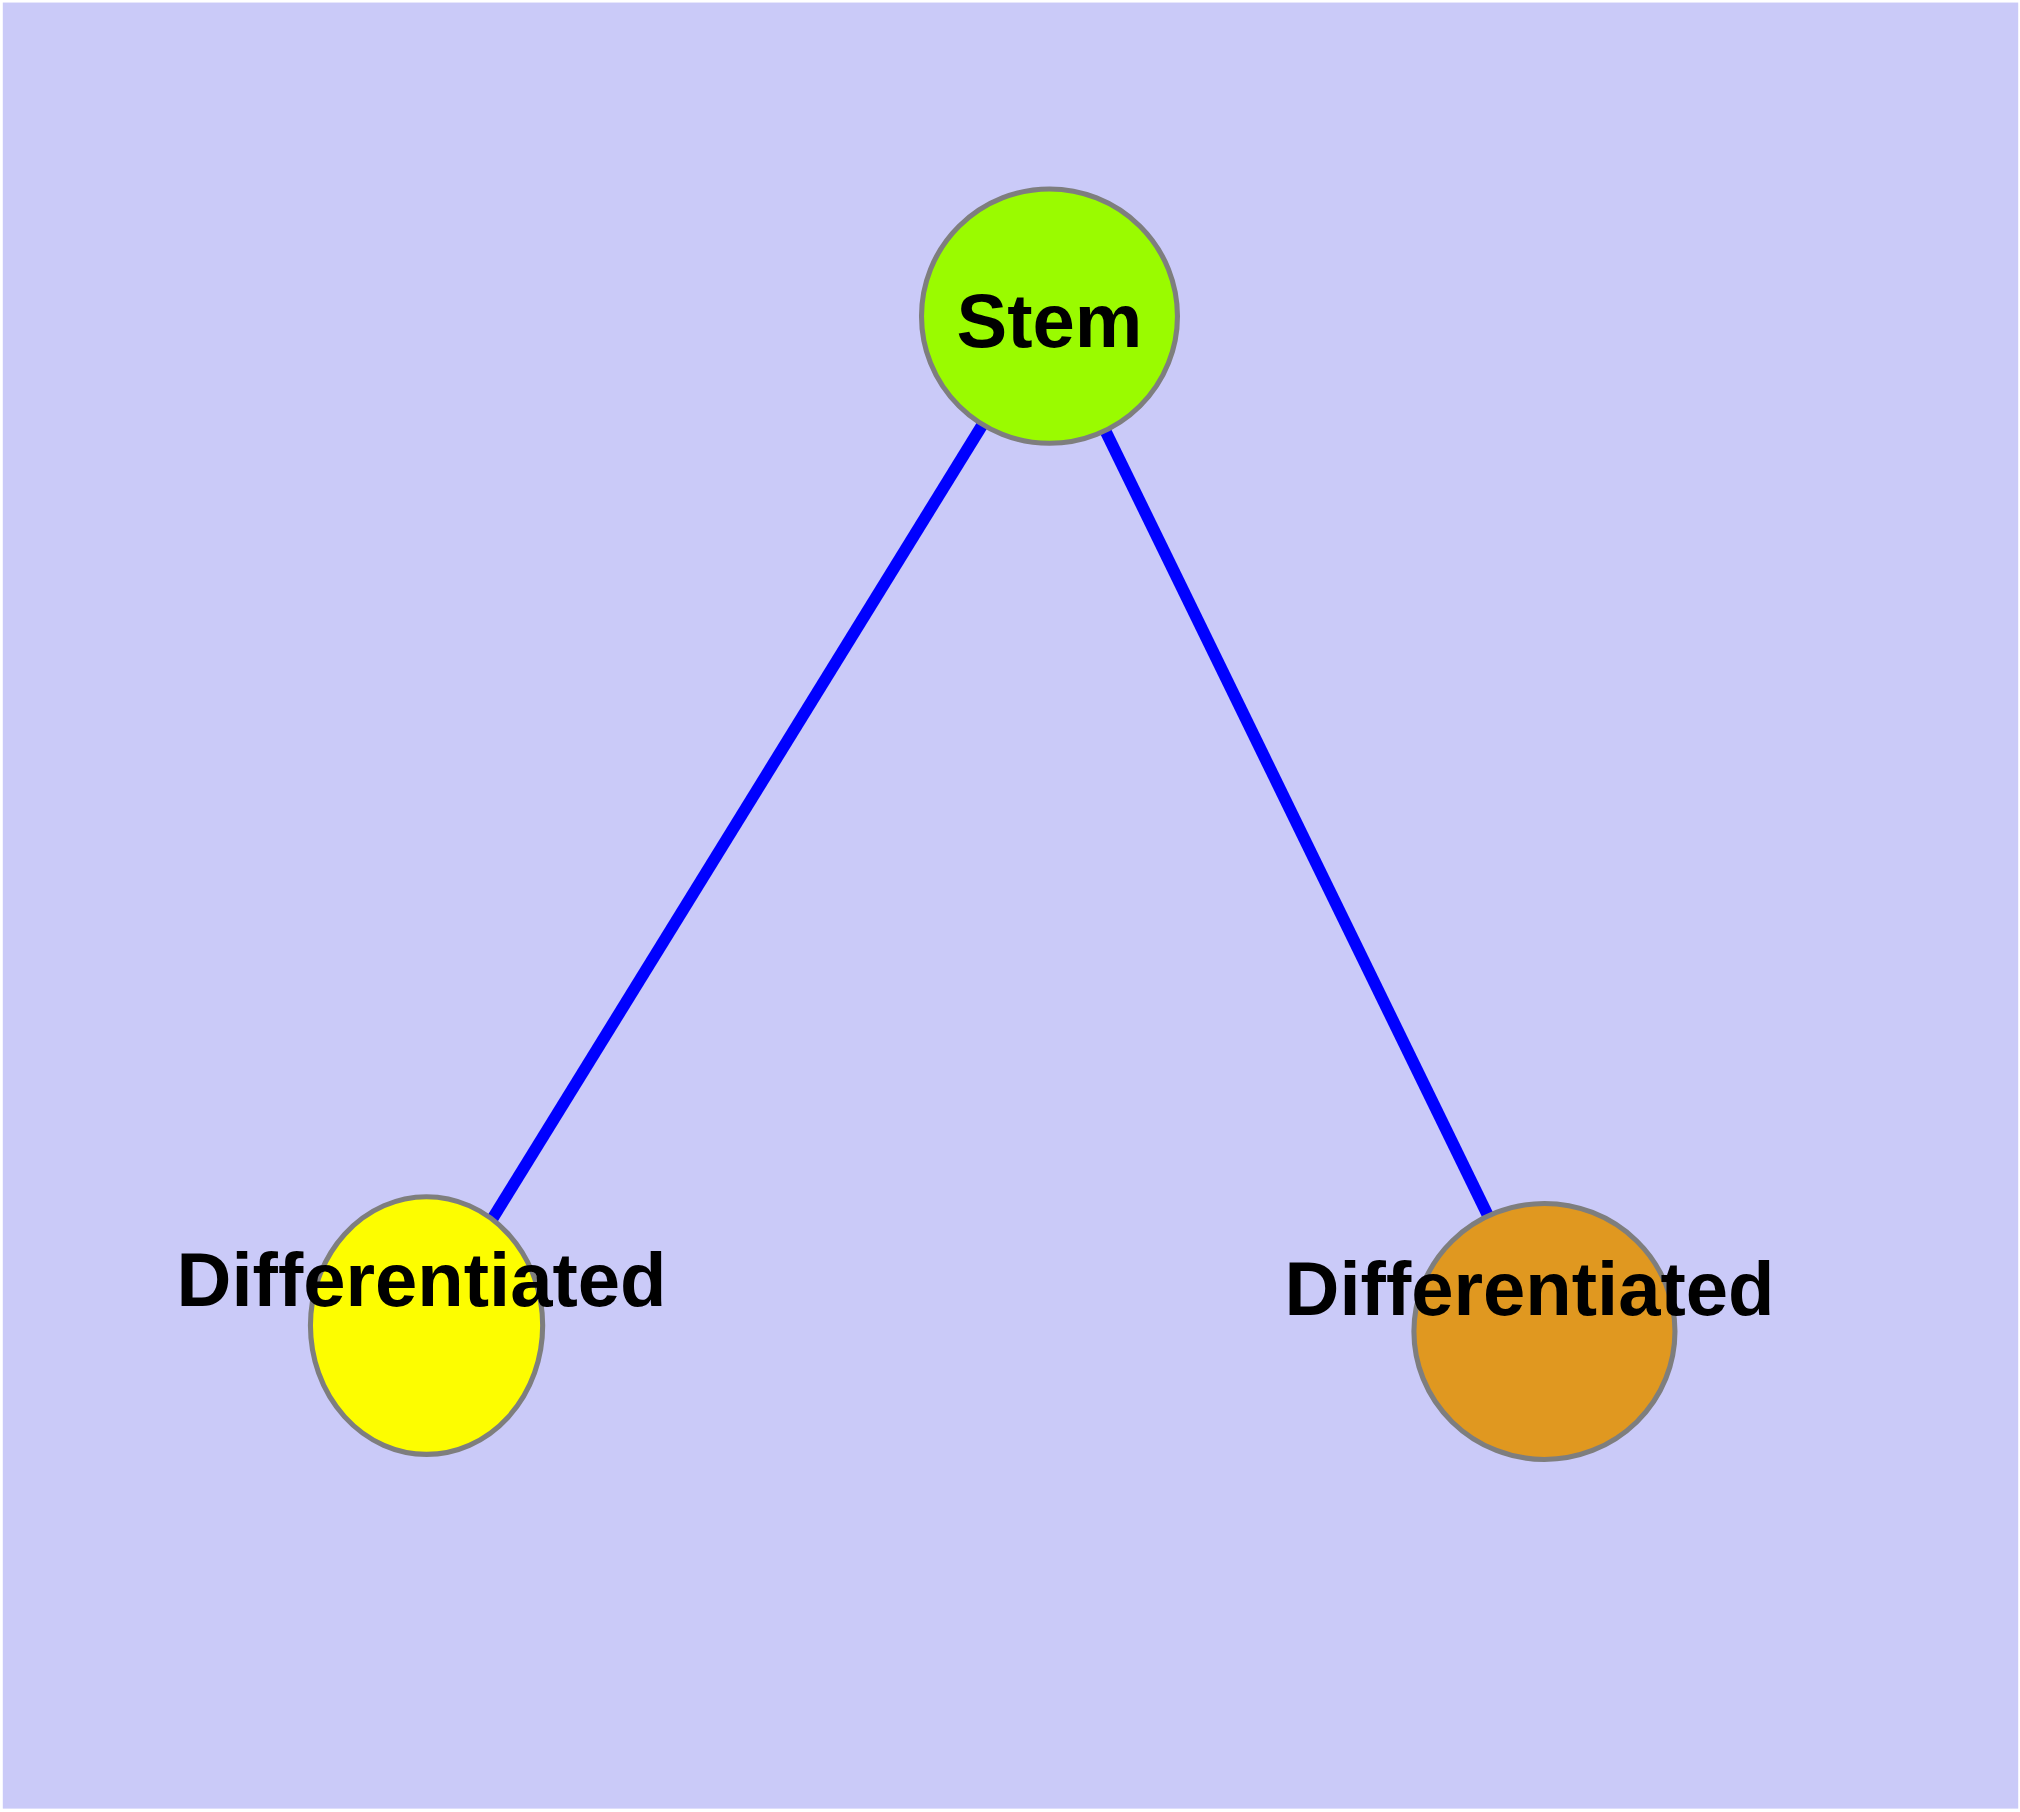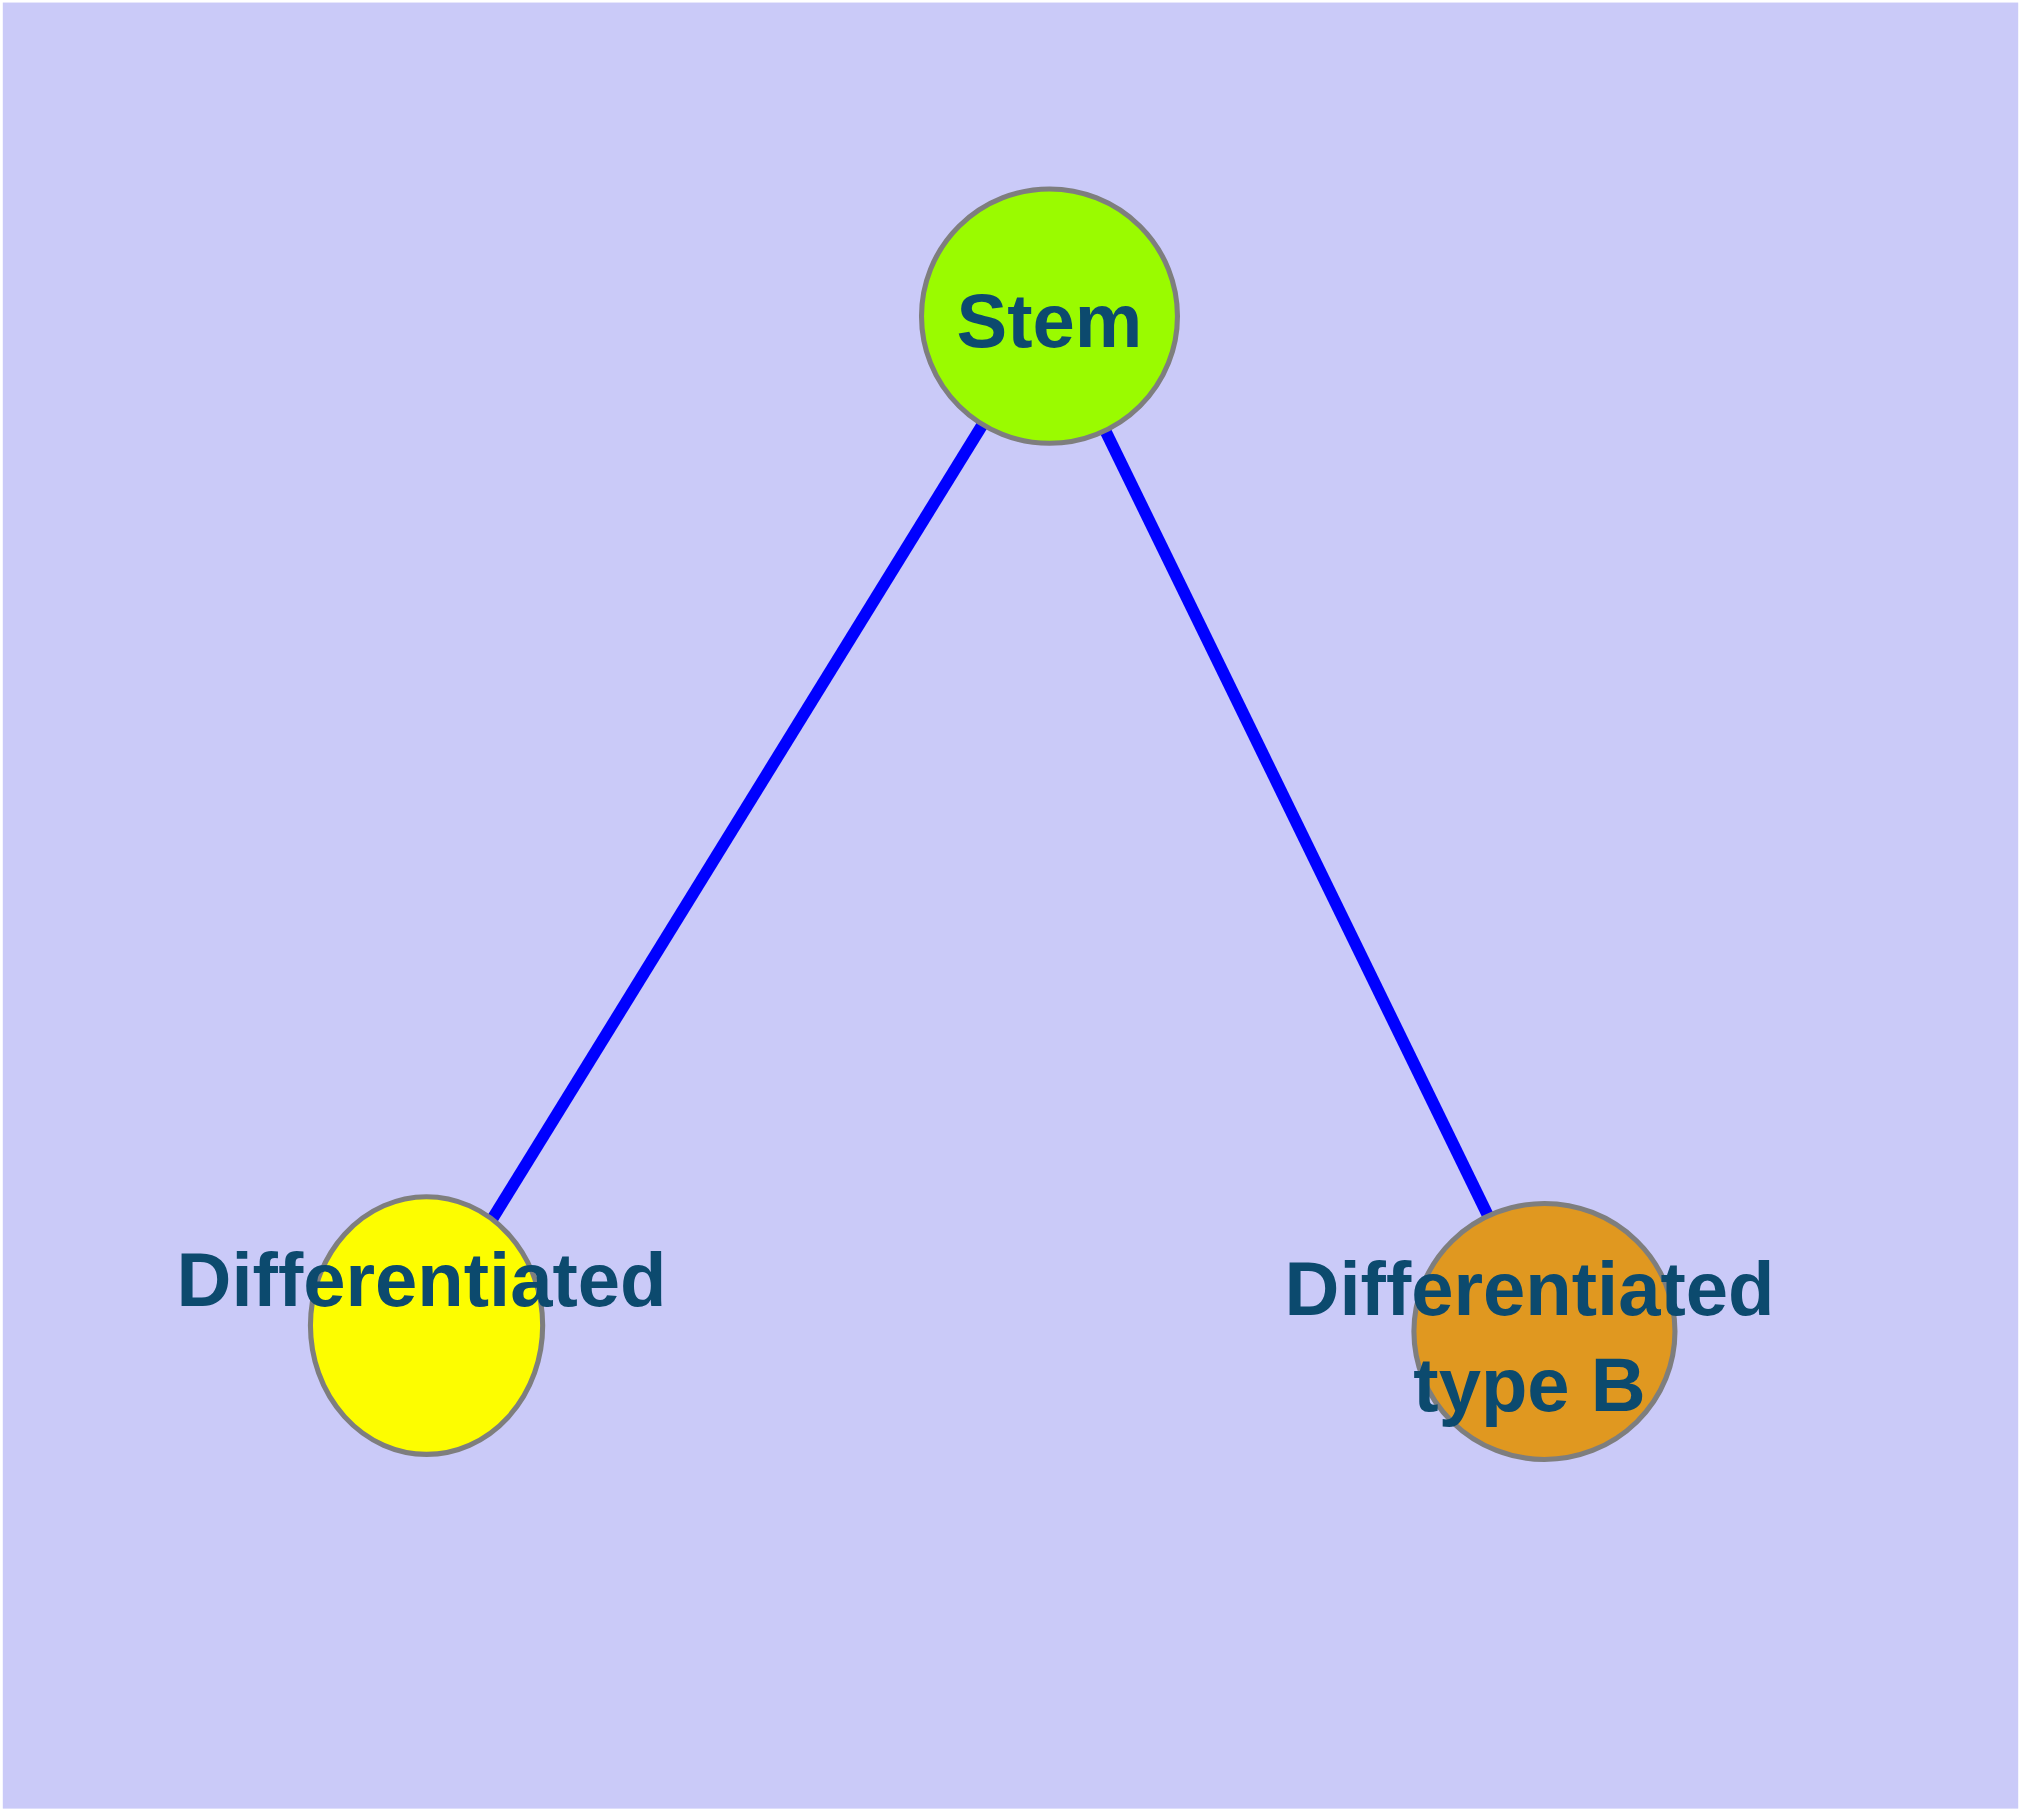--- a/index.html
+++ b/index.html
@@ -32,21 +32,21 @@
     stroke-width: 6px;
     cursor: pointer;
   }
   .node-label {
     position: absolute;
     width: 593px;
     text-align: center;
     font-size: 76px;
     line-height: 96px;
     font-weight: bold;
-    color: #0c4a6e;
+    color: #000000;
     letter-spacing: 0px;
     pointer-events: none;
   }
   .label-line {
     display: block;
     white-space: nowrap;
   }
 </style>
 </head>
 <body>
@@ -68,17 +68,16 @@
   <div class="node-label" style="left:753px; top:273px;">
     <span class="label-line">Stem</span>
   </div>
 
   <div class="node-label" style="left:125px; top:1232px;">
     <span class="label-line">Differentiated</span>
   </div>
 
   <div class="node-label" style="left:1233px; top:1241px;">
     <span class="label-line">Differentiated</span>
-    <span class="label-line">type B</span>
   </div>
 
 </div>
 
 
 </body></html>

